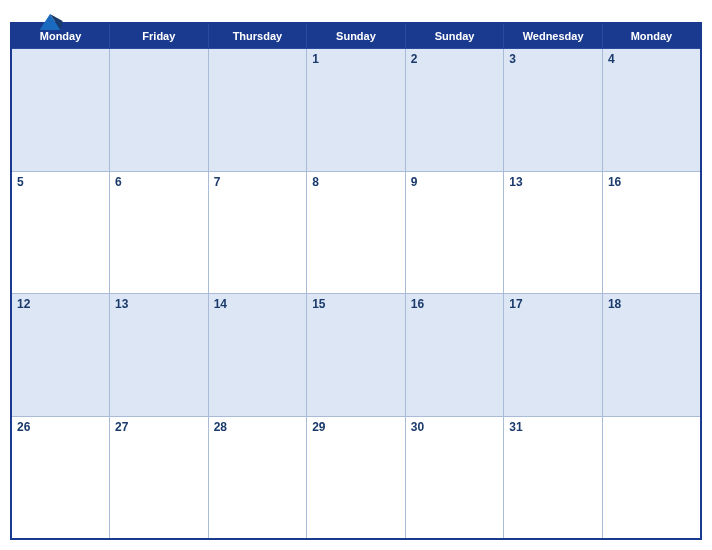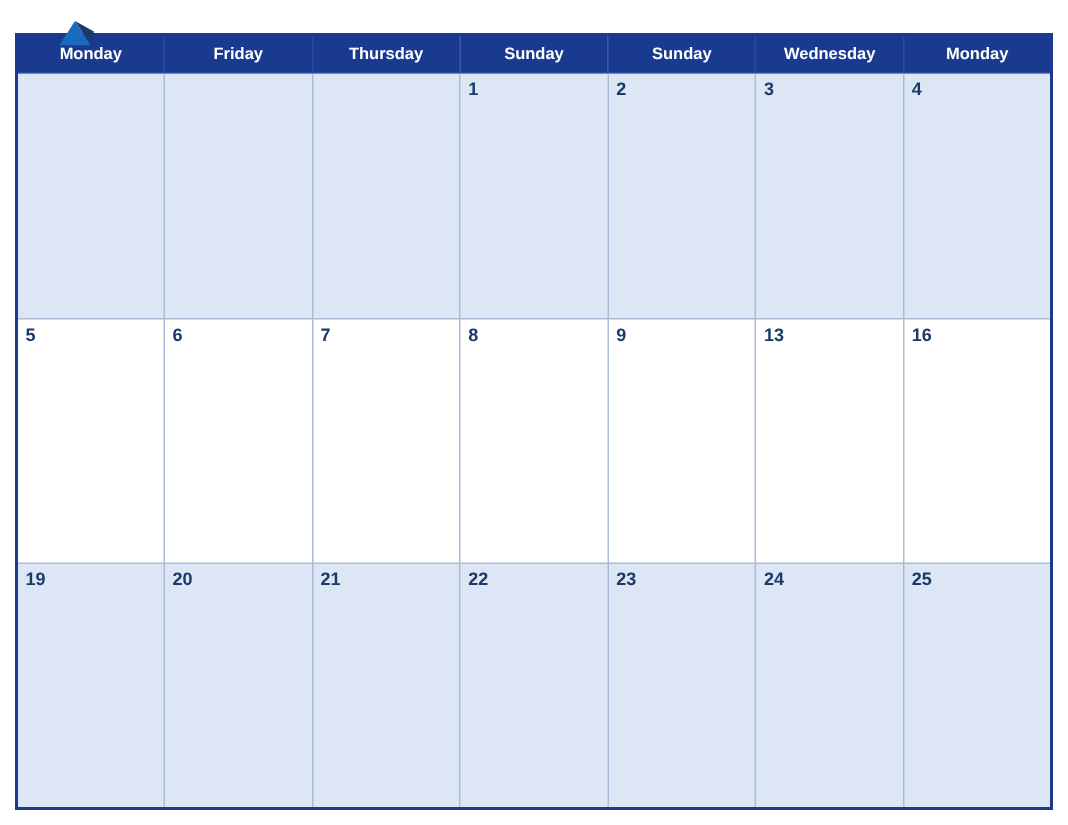--- a/index.html
+++ b/index.html
@@ -150,23 +150,32 @@
         <tr>
           <td><span class="day-num">5</span></td>
           <td><span class="day-num">6</span></td>
           <td><span class="day-num">7</span></td>
           <td><span class="day-num">8</span></td>
           <td><span class="day-num">9</span></td>
           <td><span class="day-num">13</span></td>
           <td><span class="day-num">16</span></td>
         </tr>
         <tr>
-          <td><span class="day-num">19</span></td>
-          <td><span class="day-num">20</span></td>
-          <td><span class="day-num">21</span></td>
-          <td><span class="day-num">22</span></td>
-          <td><span class="day-num">23</span></td>
-          <td><span class="day-num">24</span></td>
-          <td><span class="day-num">25</span></td>
+          <td><span class="day-num">12</span></td>
+          <td><span class="day-num">13</span></td>
+          <td><span class="day-num">14</span></td>
+          <td><span class="day-num">15</span></td>
+          <td><span class="day-num">16</span></td>
+          <td><span class="day-num">17</span></td>
+          <td><span class="day-num">18</span></td>
+        </tr>
+        <tr>
+          <td><span class="day-num">26</span></td>
+          <td><span class="day-num">27</span></td>
+          <td><span class="day-num">28</span></td>
+          <td><span class="day-num">29</span></td>
+          <td><span class="day-num">30</span></td>
+          <td><span class="day-num">31</span></td>
+          <td class="empty-cell"></td>
         </tr>
       </tbody>
   </table>
 </div>
 
 </body></html>

